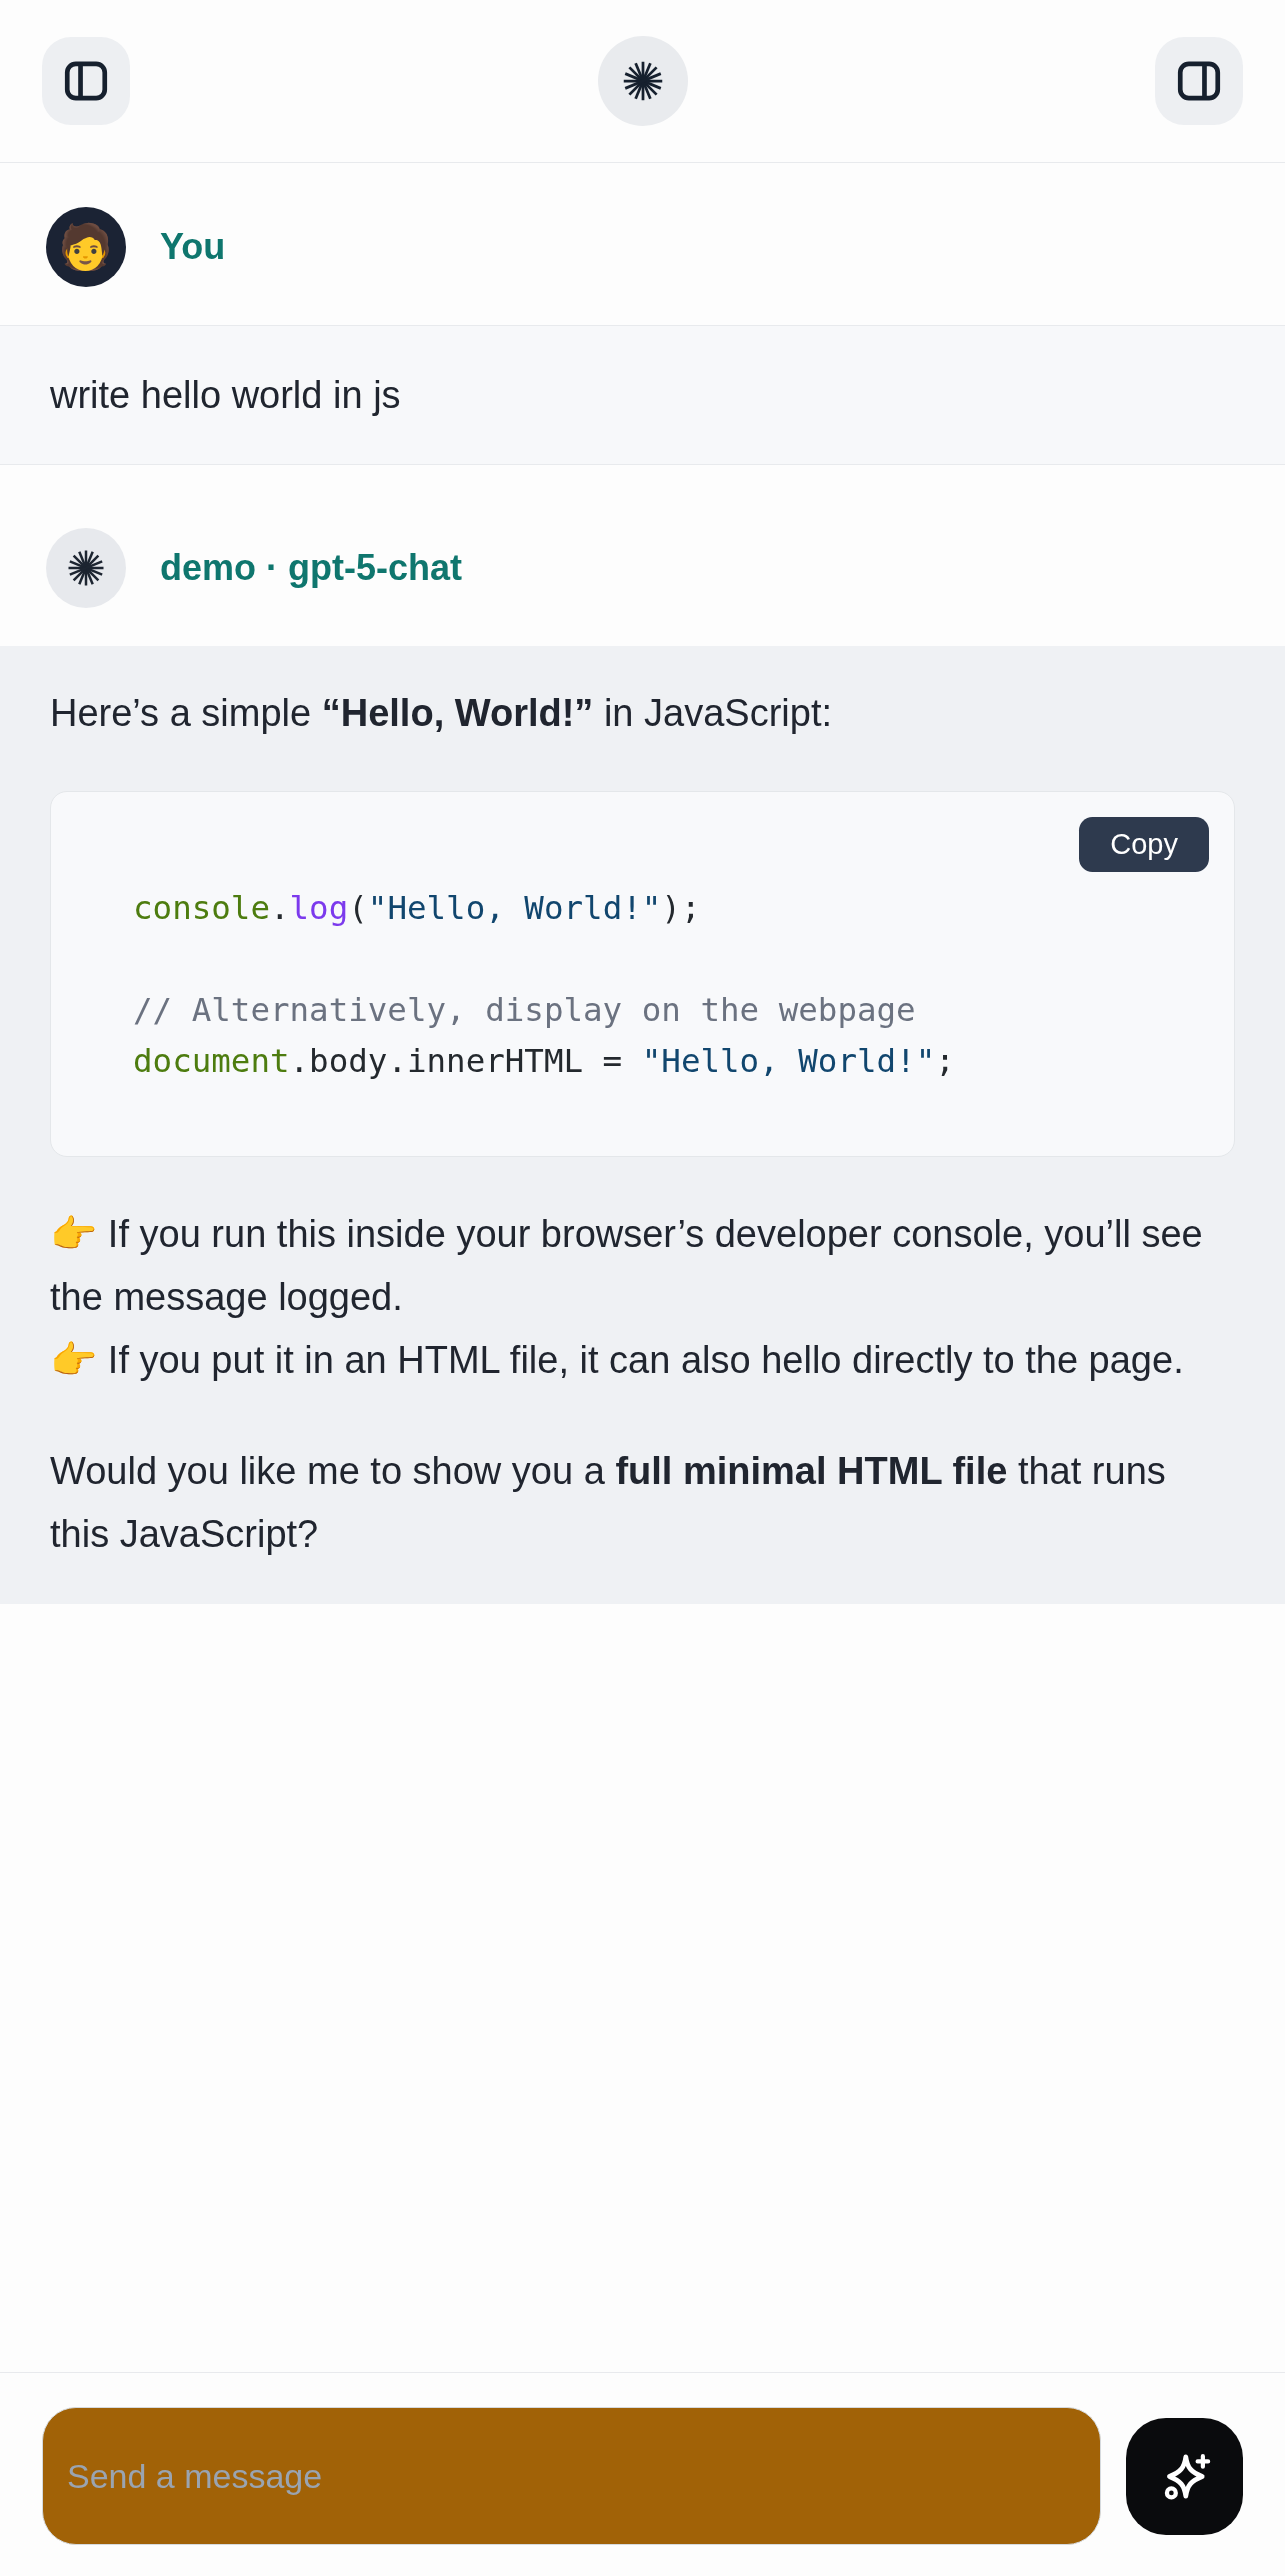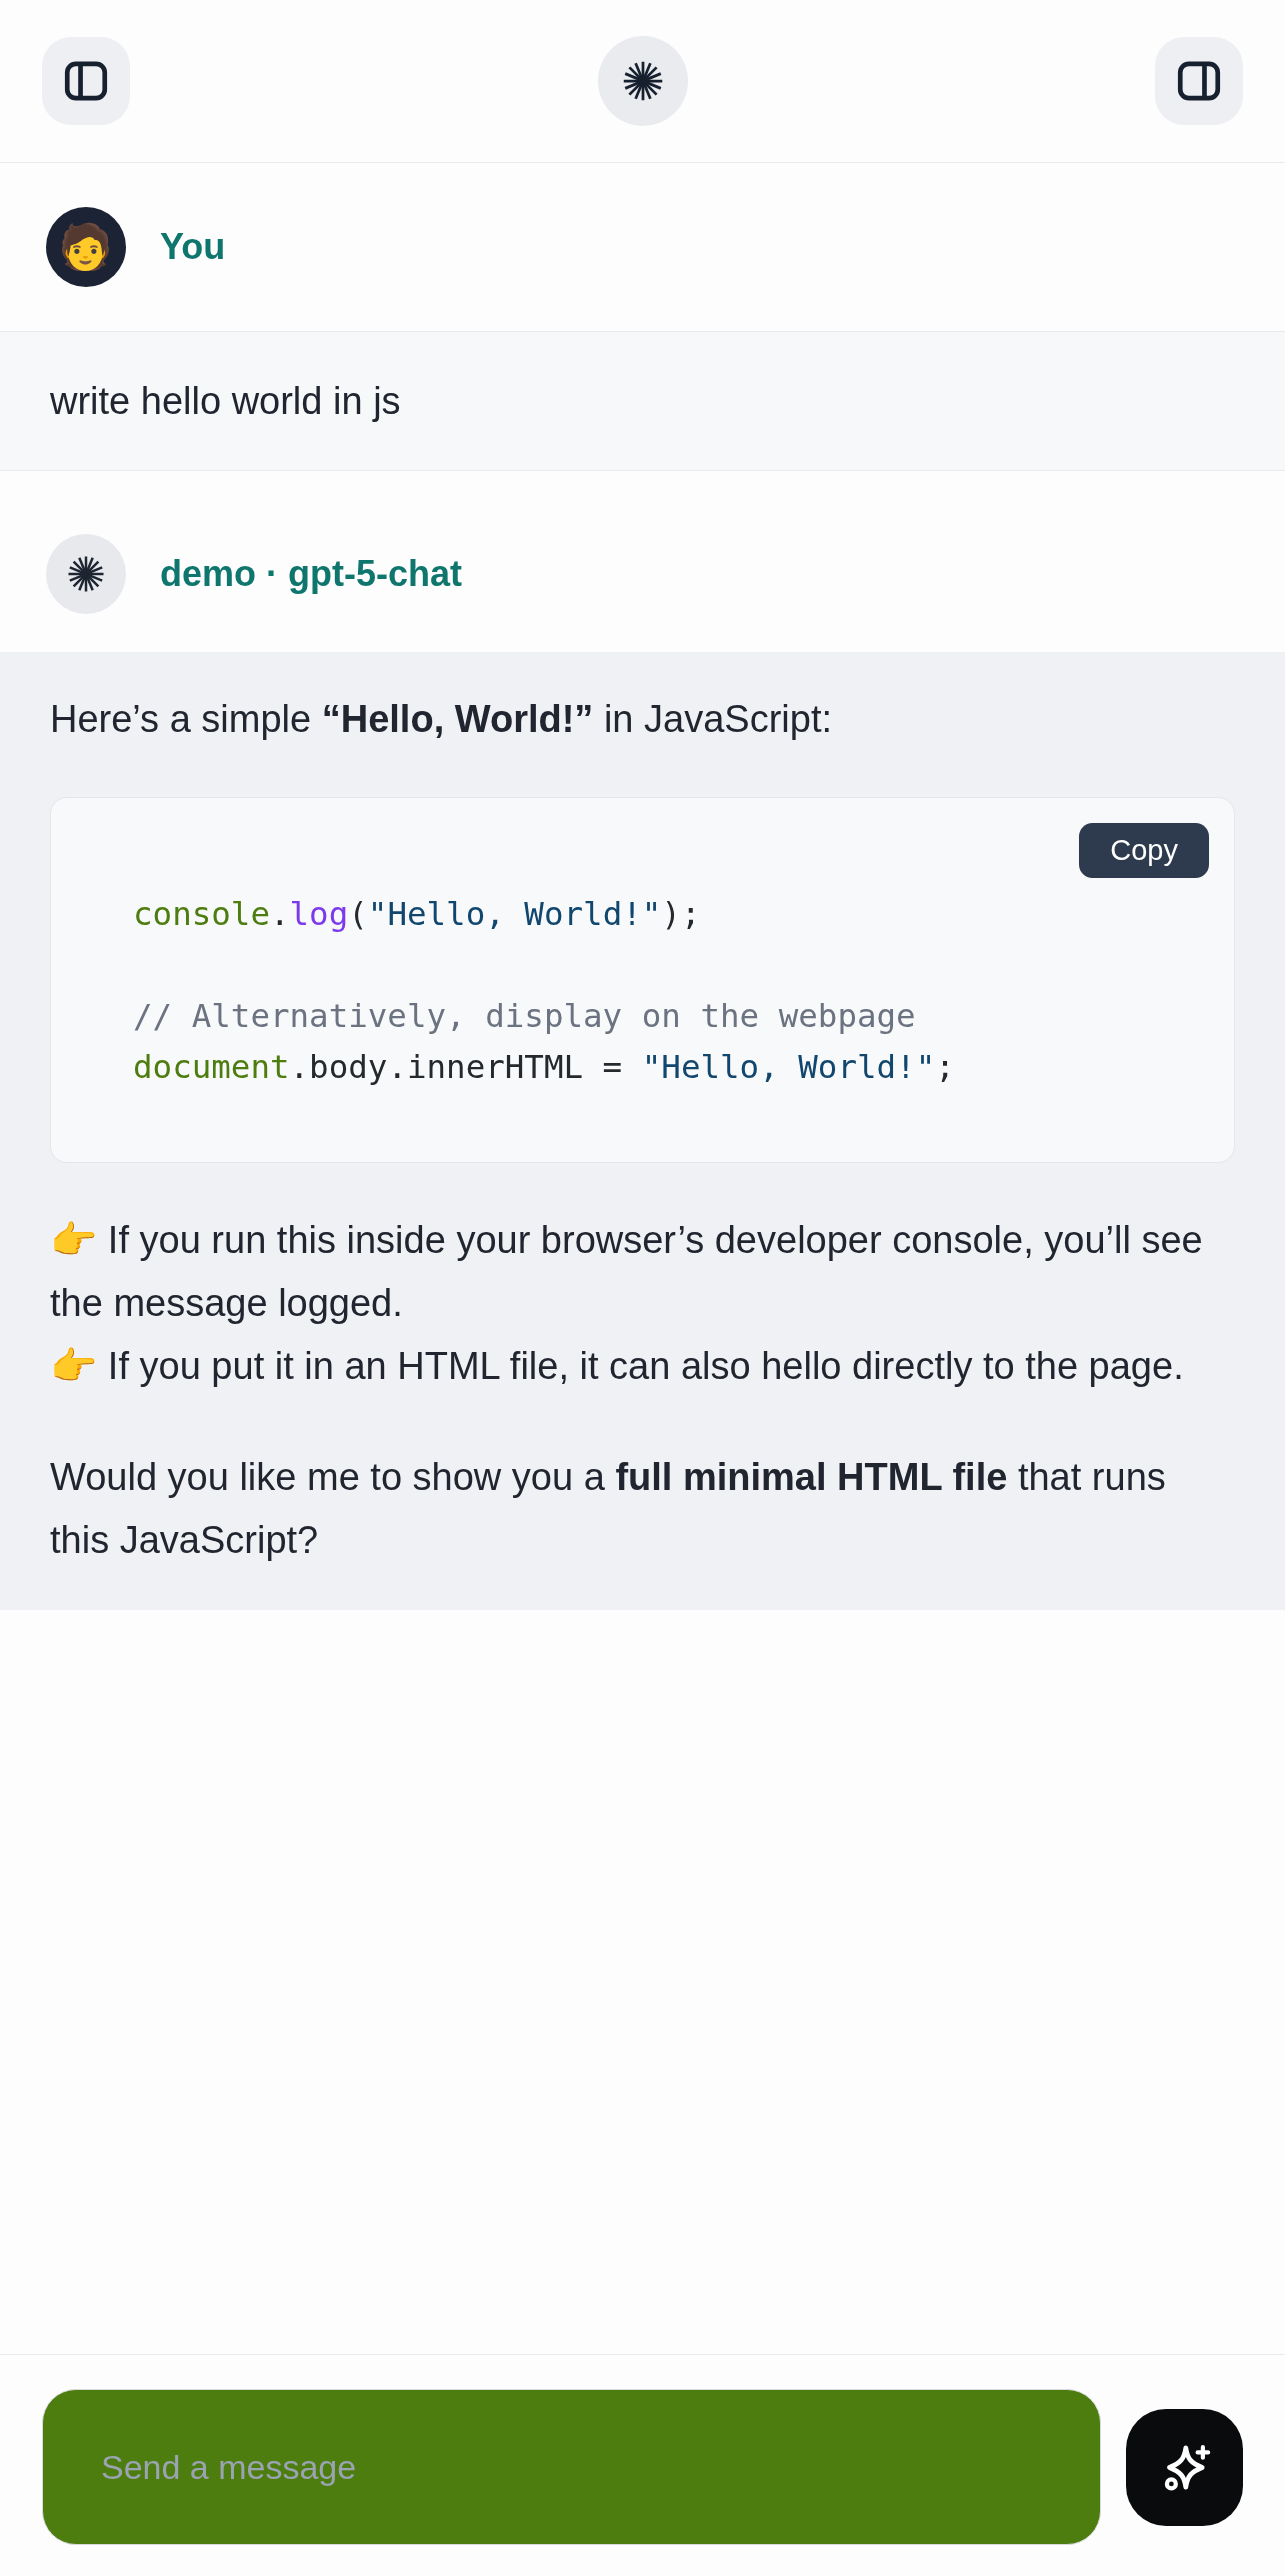--- a/index.html
+++ b/index.html
@@ -73,21 +73,20 @@
 
   
   .user-bubble {
     background: #f7f8fa;
     border-top: 1.9px solid #e8eaed;
     border-bottom: 1.9px solid #e8eaed;
     padding: 44px 50px;
     font-size: 38px;
     line-height: 50px;
     color: #20252f;
-    margin-top: 6px;
   }
   .spacer-sm { height: 19px; background: #fdfdfd; flex: none; }
 
   
   .assistant-block {
     background: #eff1f4;
     padding: 36px 50px 38px 50px;
     font-size: 38px;
     line-height: 63px;
     color: #20252f;
@@ -139,25 +138,25 @@
     flex: none;
     border-top: 1.9px solid #e8eaed;
     background: #fdfdfd;
     padding: 34px 42px 31px 42px;
     display: flex;
     align-items: center;
     gap: 25px;
   }
   .composer input {
     flex: 1;
-    height: 156px;
+    height: 138px;
     border: 1.9px solid #d6dade;
     border-radius: 34px;
-    background: #4d7c0f;
-    padding: 0 58px;
+    background: #a16207;
+    padding: 0 24px;
     font-family: "Liberation Sans", "DejaVu Sans", sans-serif;
     font-size: 34px;
     color: #20252f;
     outline: none;
   }
   .composer input::placeholder { color: #9aa4b1; }
   .send-btn {
     width: 117px; height: 117px;
     flex: none;
     border: none;

